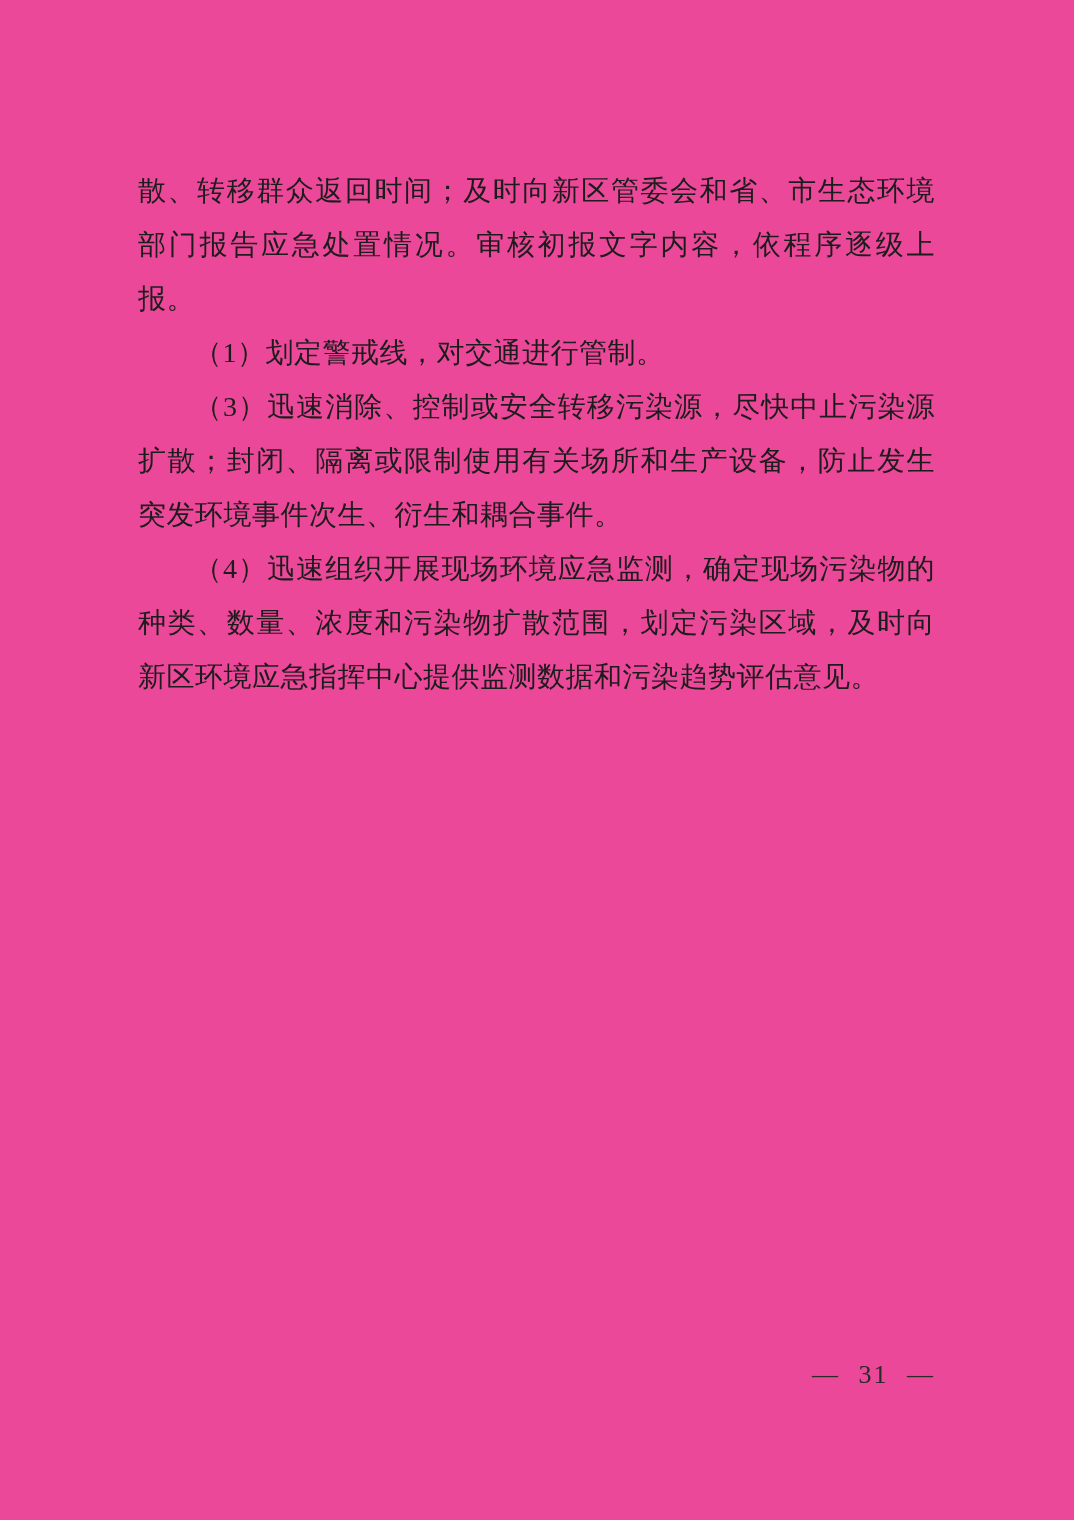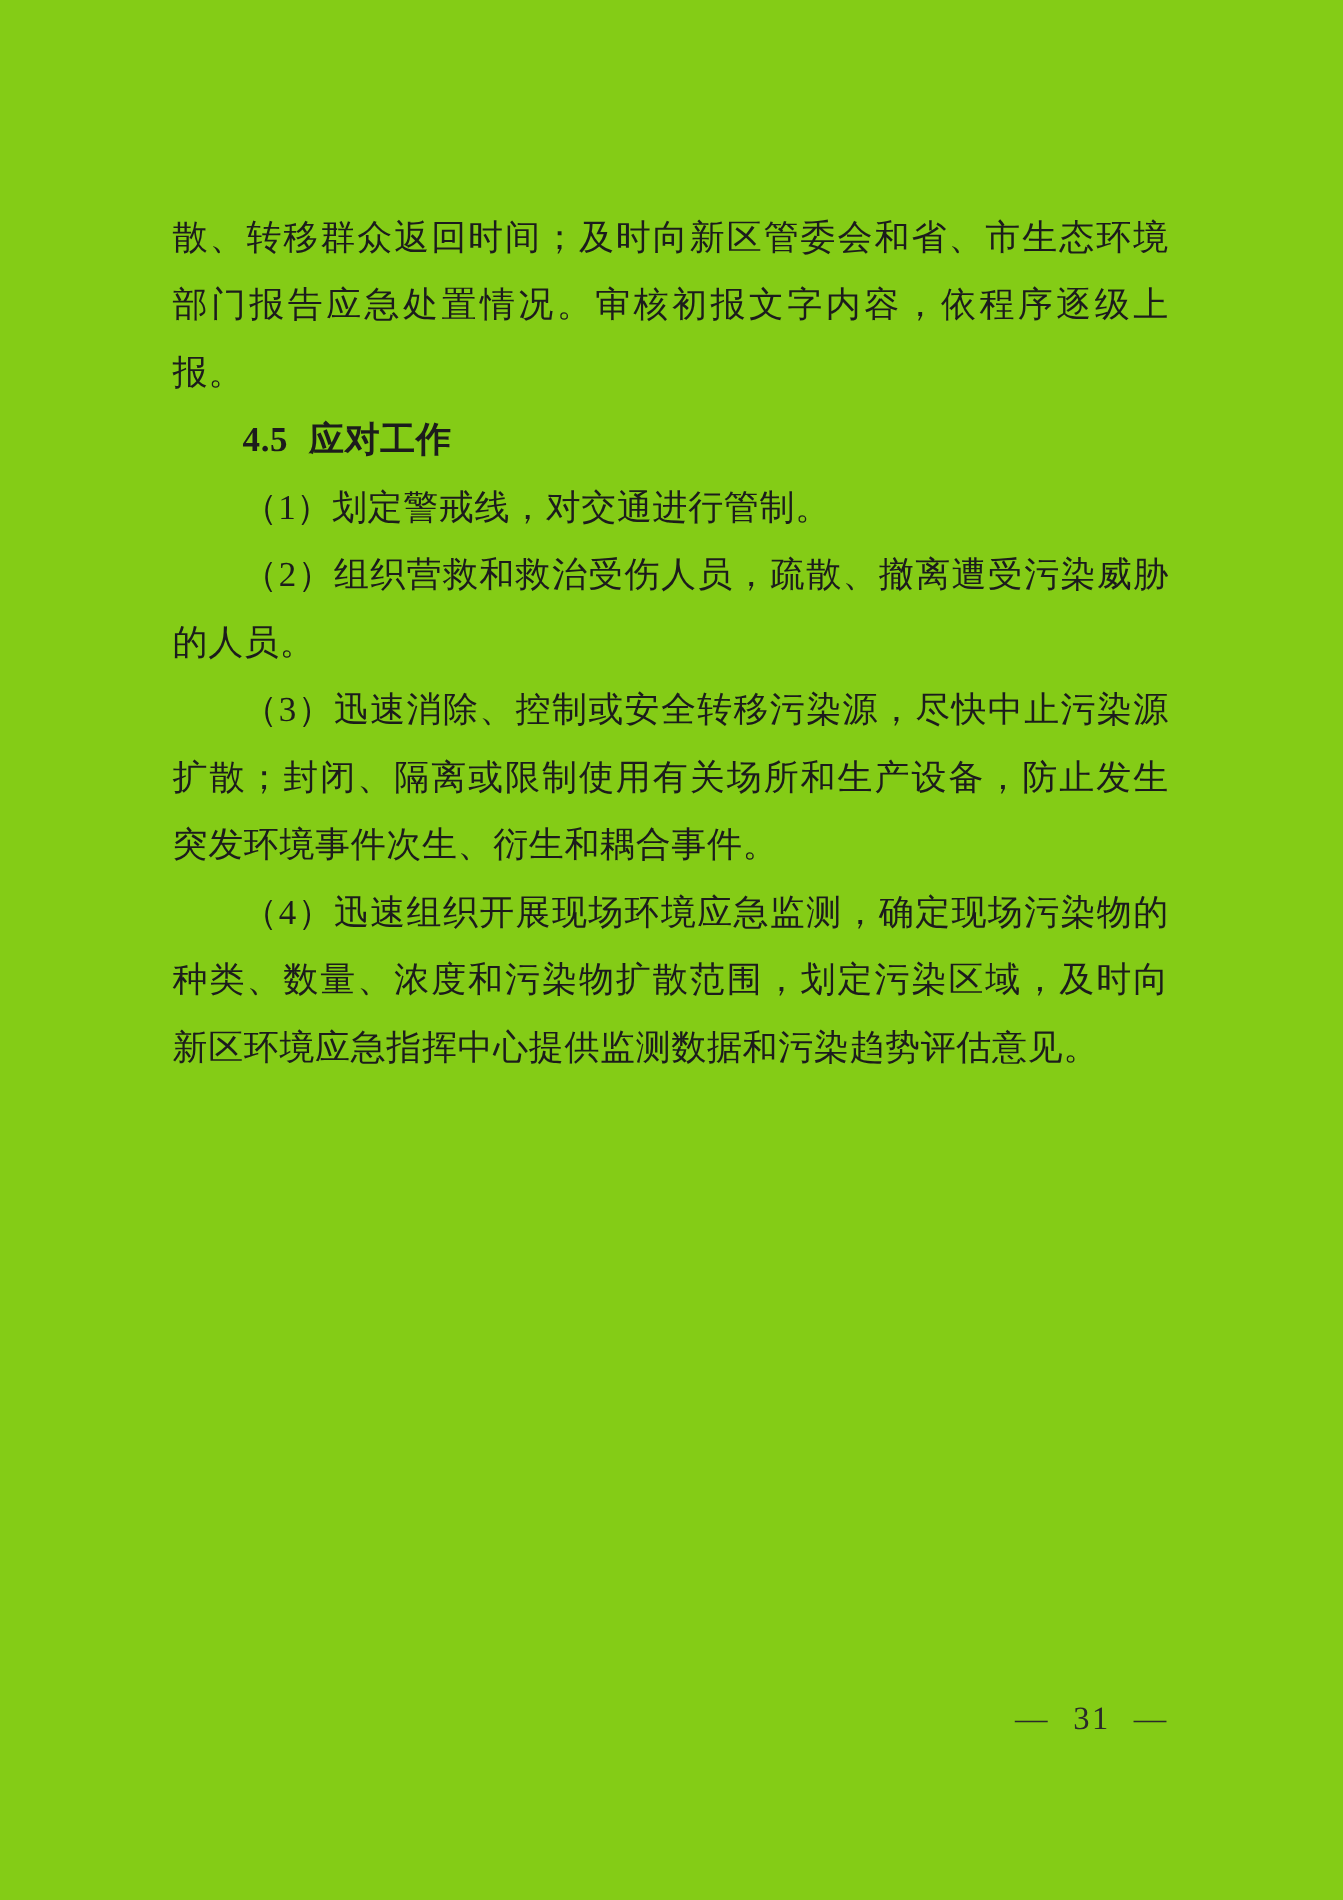--- a/index.html
+++ b/index.html
@@ -10,21 +10,21 @@
   body {
     width: 1074px;
     height: 1520px;
     position: relative;
     font-family: "Liberation Serif", "DejaVu Serif", serif;
     color: #1c1c1c;
   }
   .page {
     position: absolute;
     inset: 0;
-    background: #84cc16;
+    background: #ec4899;
     overflow: hidden;
   }
   .text-block {
     position: absolute;
     left: 138px;
     top: 164px;
     width: 797px;
     font-size: 28px;
     line-height: 54px;
     text-align: justify;
@@ -65,28 +65,24 @@
 </head>
 <body>
 
 <div class="page">
 
   <main class="text-block">
 
     <p class="para continuation">散、转移群众返回时间；及时向新区管委会和省、市生态环境部门报告应急处置情况。审核初报文字内容，依程序逐级上报。</p>
 
 
-    <h2 class="heading">
-      <span class="heading-num">4.5</span><span class="heading-title">应对工作</span>
-    </h2>
 
 
     <p class="para">（1）划定警戒线，对交通进行管制。</p>
 
-    <p class="para">（2）组织营救和救治受伤人员，疏散、撤离遭受污染威胁的人员。</p>
 
     <p class="para">（3）迅速消除、控制或安全转移污染源，尽快中止污染源扩散；封闭、隔离或限制使用有关场所和生产设备，防止发生突发环境事件次生、衍生和耦合事件。</p>
 
     <p class="para">（4）迅速组织开展现场环境应急监测，确定现场污染物的种类、数量、浓度和污染物扩散范围，划定污染区域，及时向新区环境应急指挥中心提供监测数据和污染趋势评估意见。</p>
 
 
   </main>
 
   <footer class="page-footer">— 31 —</footer>
 

